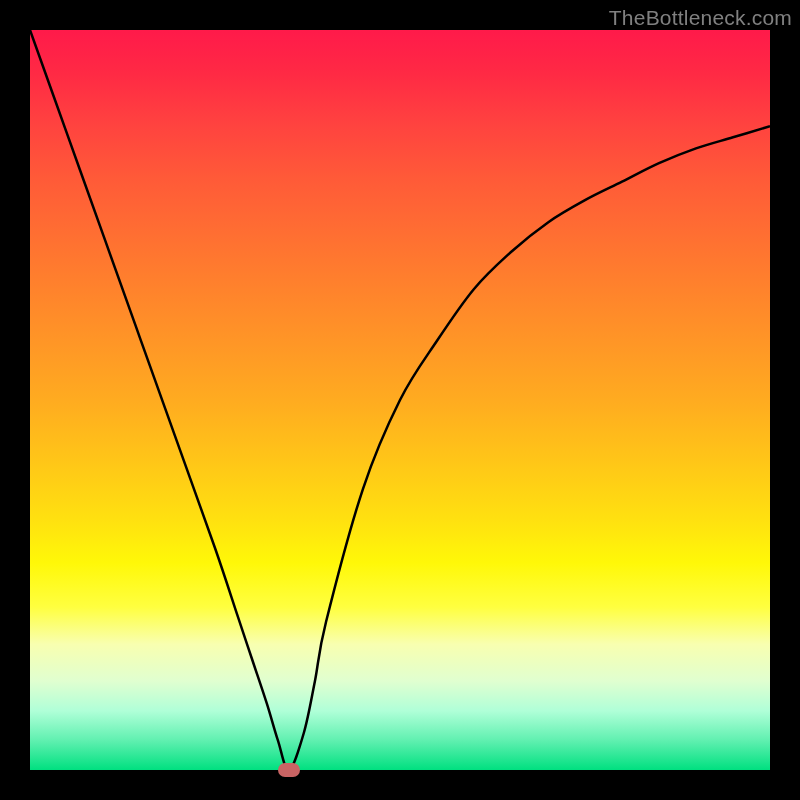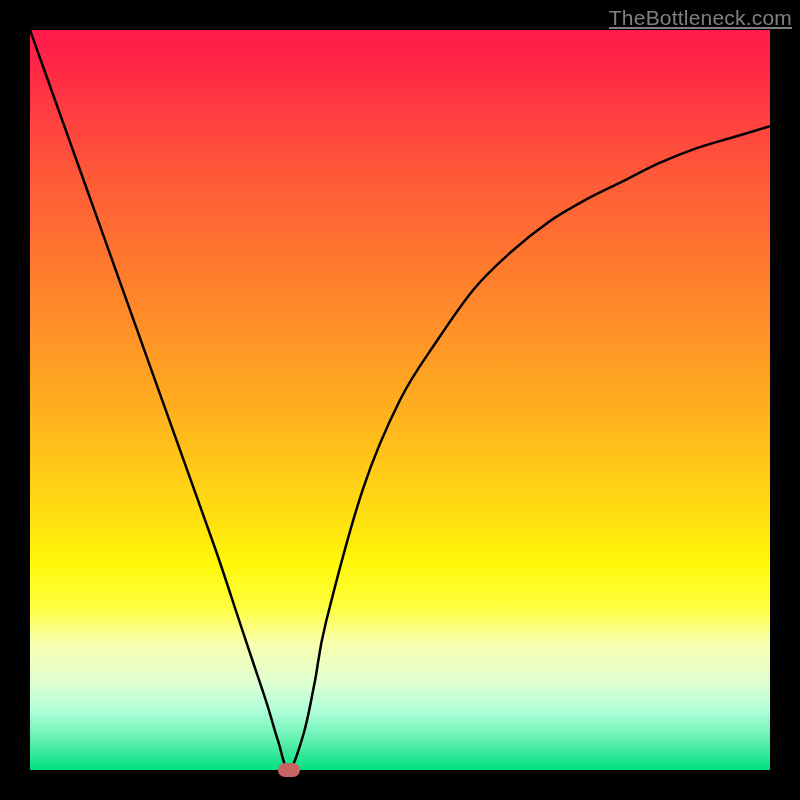--- a/index.html
+++ b/index.html
@@ -42,21 +42,20 @@
     );
   }
   .watermark {
     position: absolute;
     top: 6px;
     right: 8px;
     color: #808080;
     font-size: 21px;
     font-family: Arial, sans-serif;
     letter-spacing: 0.2px;
-    text-decoration: underline;
   }
   svg.curve {
     position: absolute;
     left: 0;
     top: 0;
     width: 740px;
     height: 740px;
   }
   .marker {
     position: absolute;

